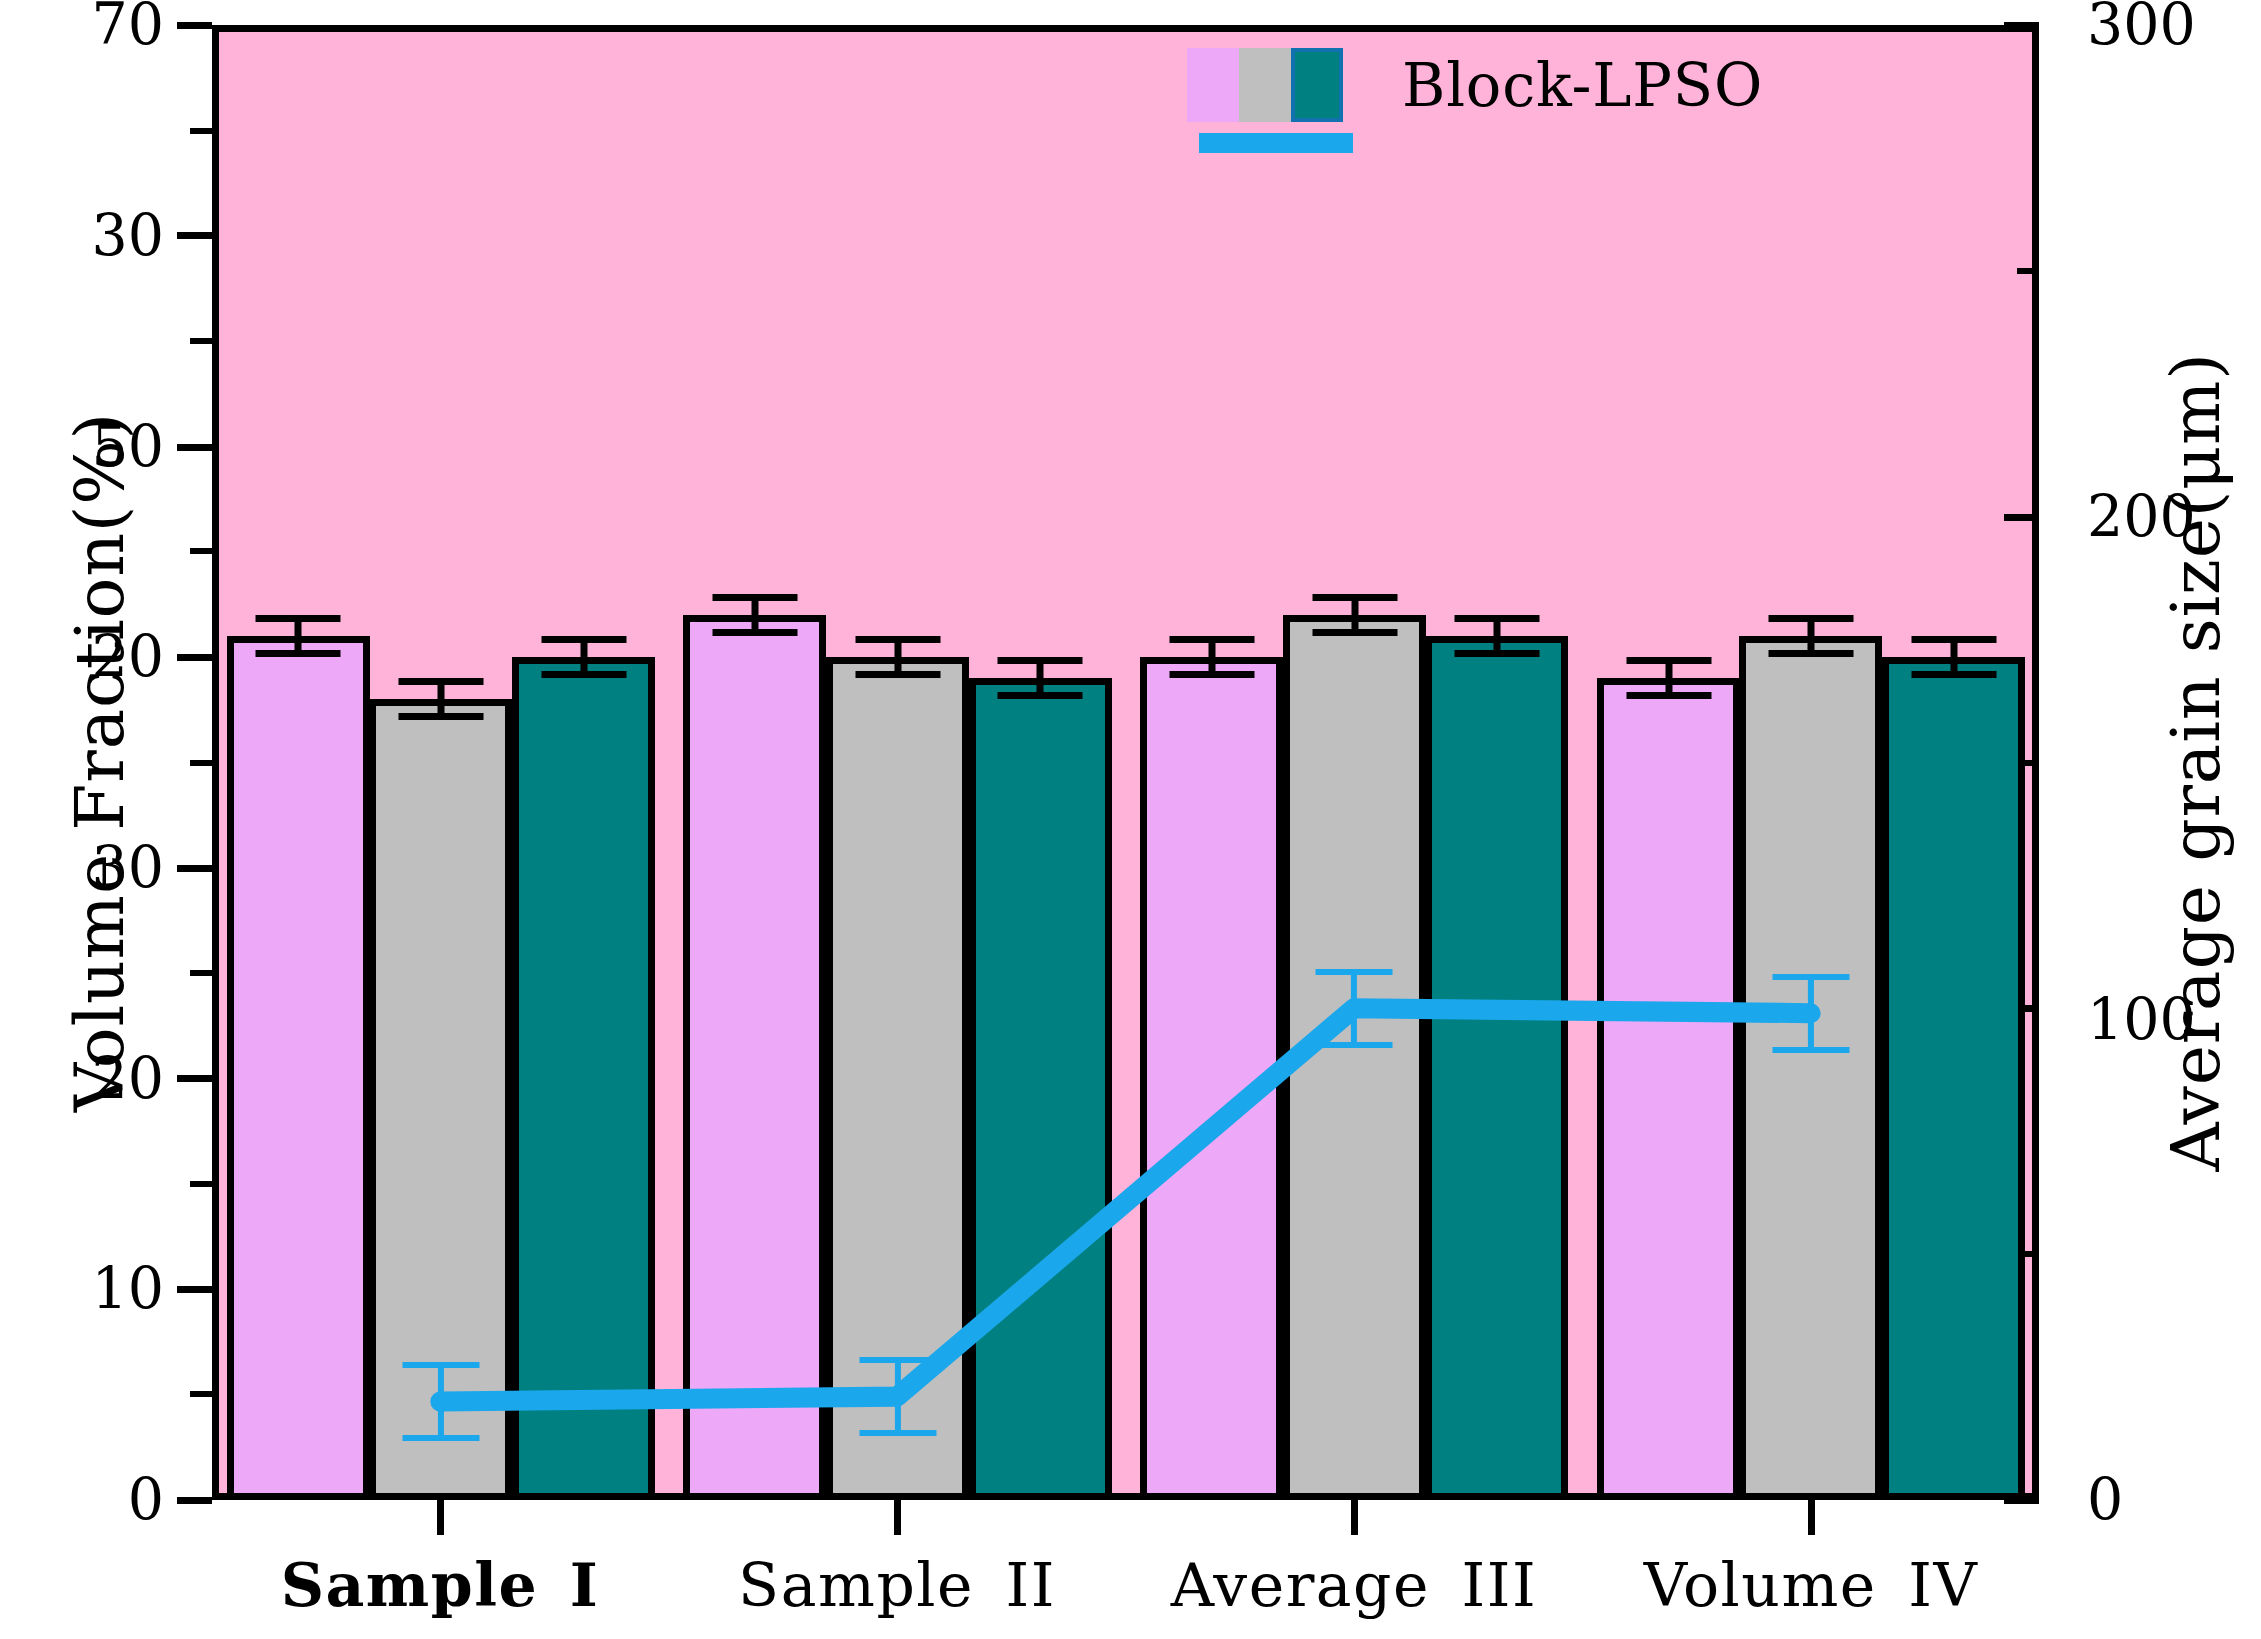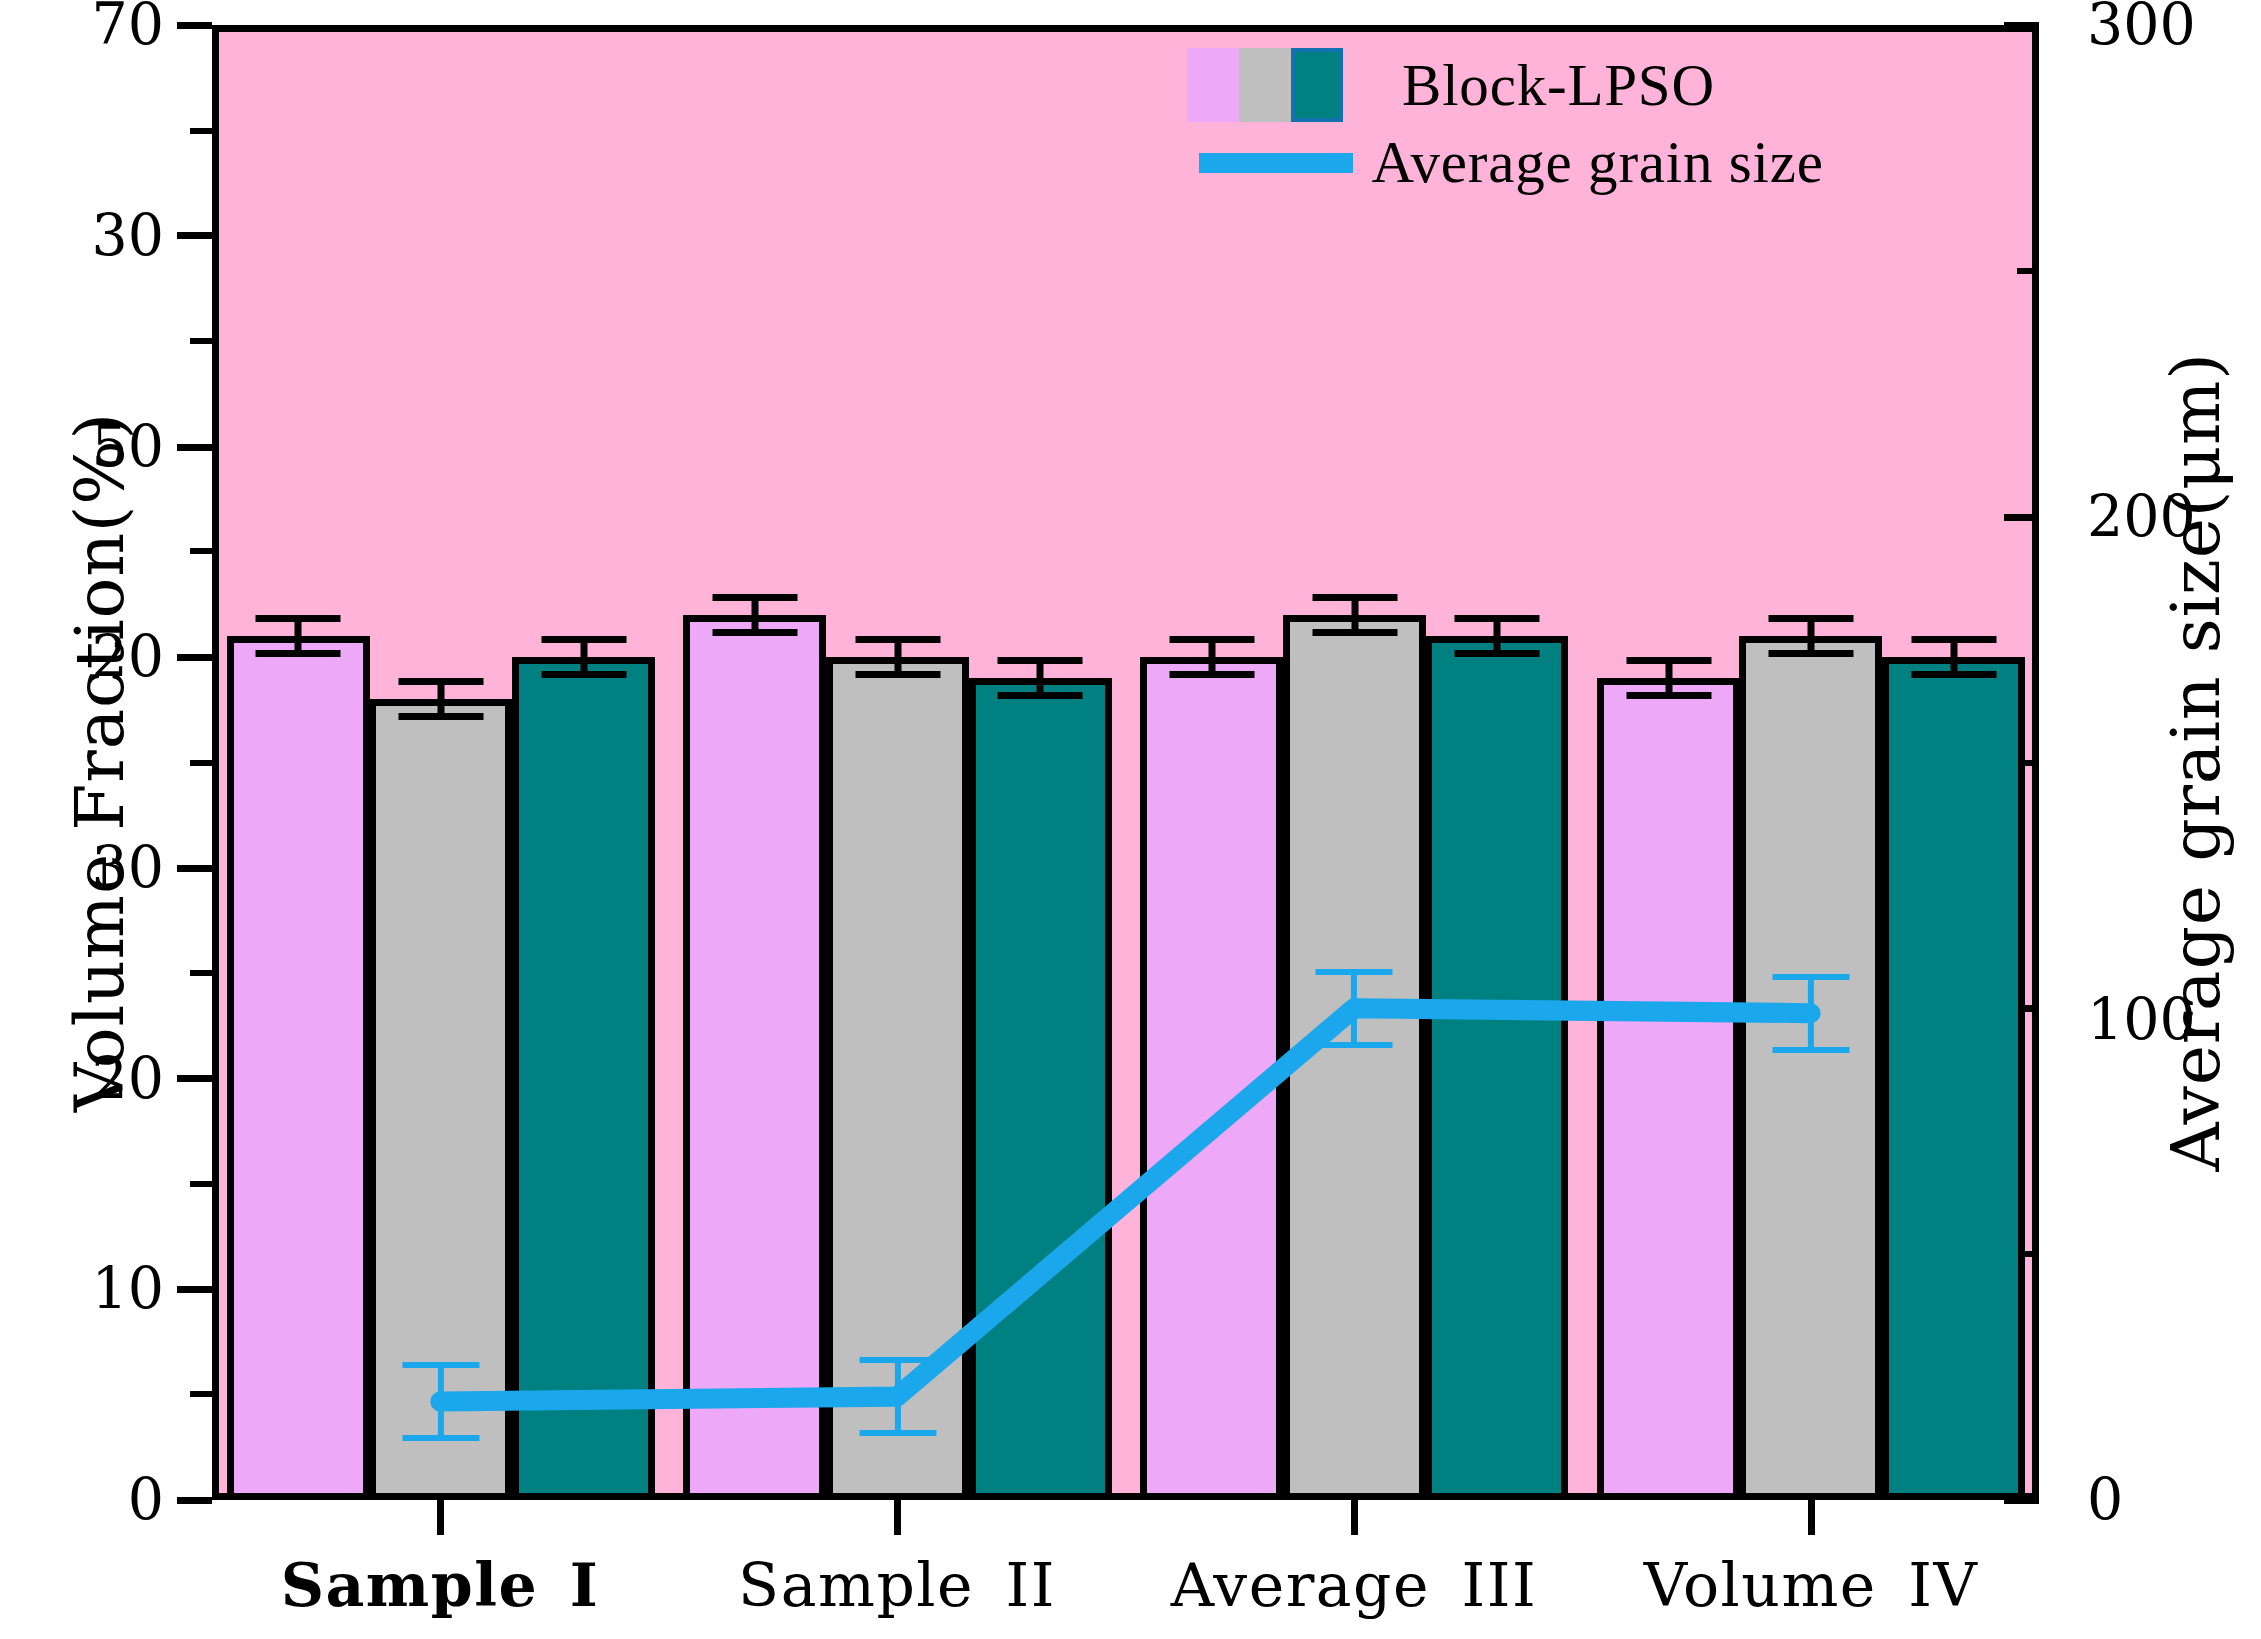--- a/index.html
+++ b/index.html
@@ -1,21 +1,21 @@
 <!DOCTYPE html>
 <html style="font-size:12.3px"><head>
 <meta charset="utf-8">
 <style>
   html,body{margin:0;padding:0;background:#fff;}
   body{width:2261px;height:1639px;position:relative;
        font-family:"DejaVu Serif","Liberation Serif",serif;}
   .root{position:absolute;inset:0;}
 
   
-  #plot-area{position:absolute;overflow:visible;font-family:Liberation Serif, serif;}
+  #plot-area{position:absolute;overflow:visible;}
   .plot-bg{position:absolute;inset:0;background:#FFB3D9;}
   .axis-frame{position:absolute;inset:0;border:7px solid #000;box-sizing:border-box;}
 
   
   .tick{position:absolute;background:#000;}
   .tick.left-major{left:-35px;width:35px;height:7px;}
   .tick.left-minor{left:-21.6px;width:21.6px;height:6.2px;}
   .tick.right-major{width:35px;height:7px;}
   .tick.right-minor{width:21.6px;height:6.2px;}
   .tick.bottom{width:7px;height:35px;}
@@ -204,21 +204,20 @@
       <div class="legend-row" id="legend-row-0" style="left: 975px; top: 23px;">
         <span class="swatch-group">
           <span class="swatch" style="background: rgb(237, 168, 247);"></span>
           <span class="swatch" style="background: rgb(191, 191, 191);"></span>
           <span class="swatch outlined" style="background: rgb(0, 128, 128); border-color: rgb(18, 114, 176);"></span>
         </span>
         <span class="legend-label" style="margin-left:59px">Block-LPSO</span>
       </div>
       <div class="legend-row" id="legend-row-1" style="left: 987px; top: 108px;">
         <span class="legend-line" style="background: rgb(26, 167, 236);"></span>
-        <span class="legend-label" style="margin-left:18.5px">Average grain size</span>
       </div>
     </div>
   </div>
 
   <div id="labels-layer">
       <div class="ytick-label" style="top: 1471px; right: 2097px;">0</div>
       <div class="ytick-label" style="top: 1260px; right: 2097px;">10</div>
       <div class="ytick-label" style="top: 1050px; right: 2097px;">20</div>
       <div class="ytick-label" style="top: 839px; right: 2097px;">30</div>
       <div class="ytick-label" style="top: 628px; right: 2097px;">20</div>

